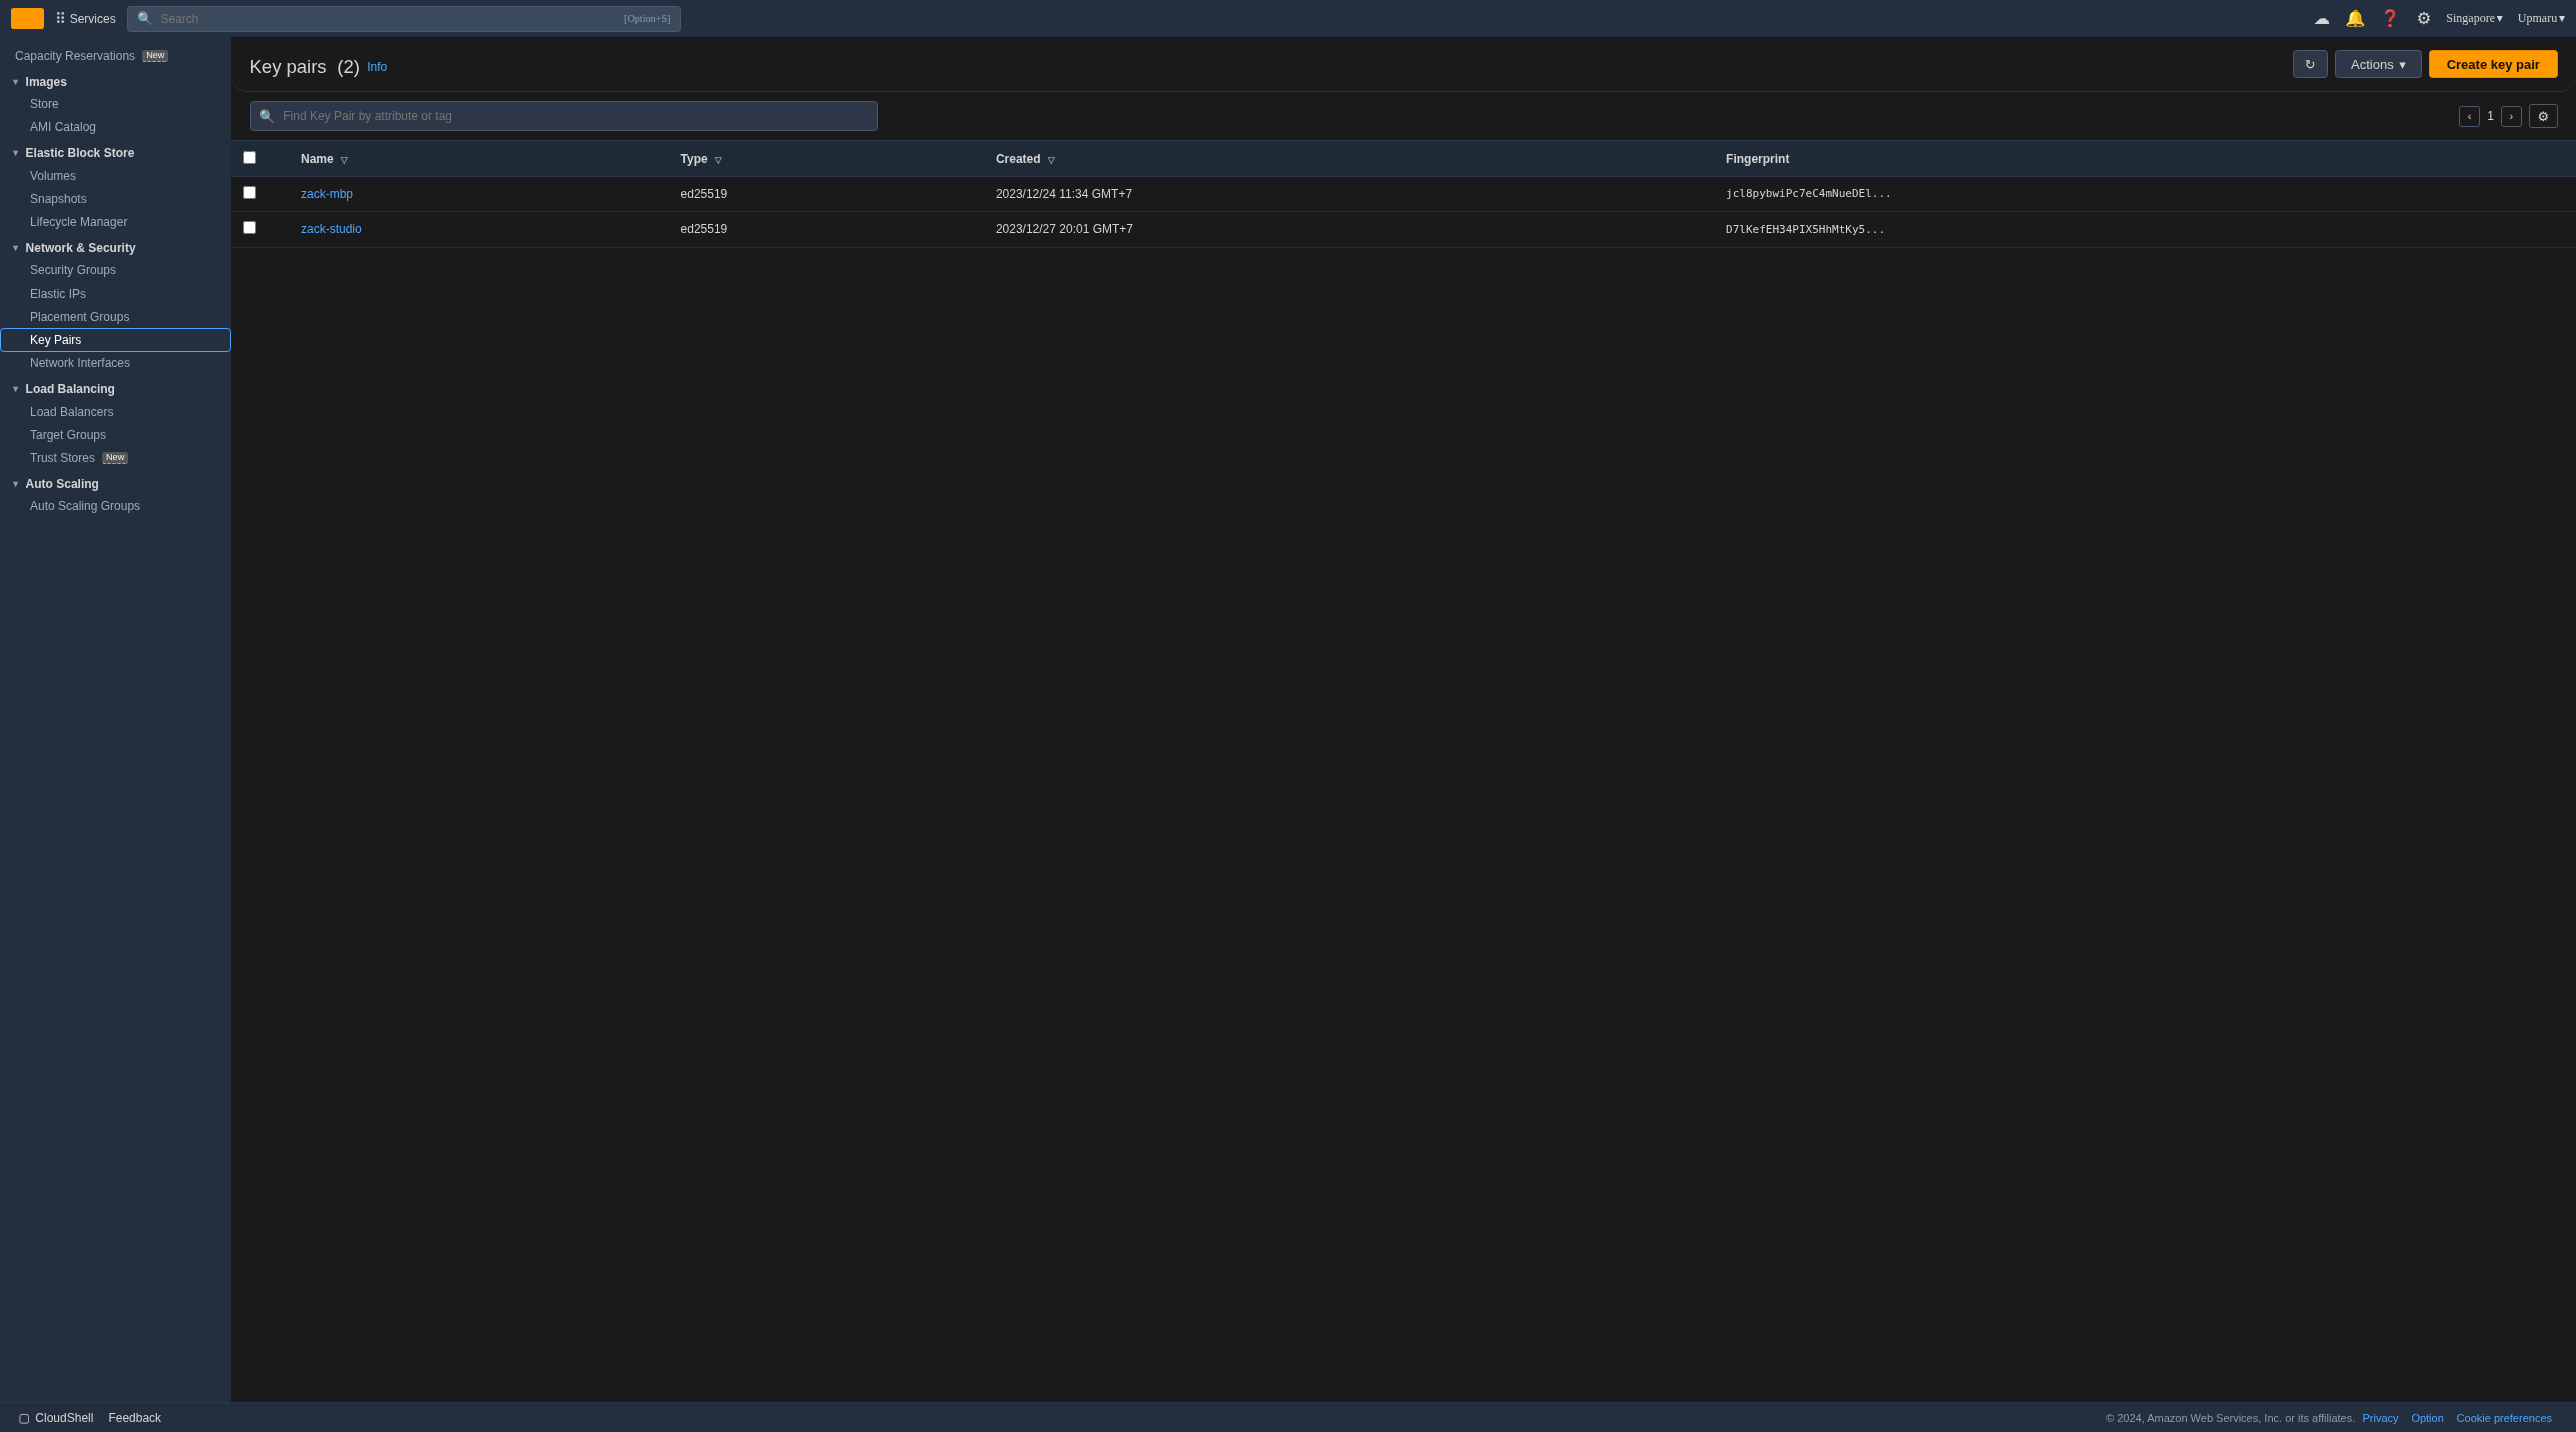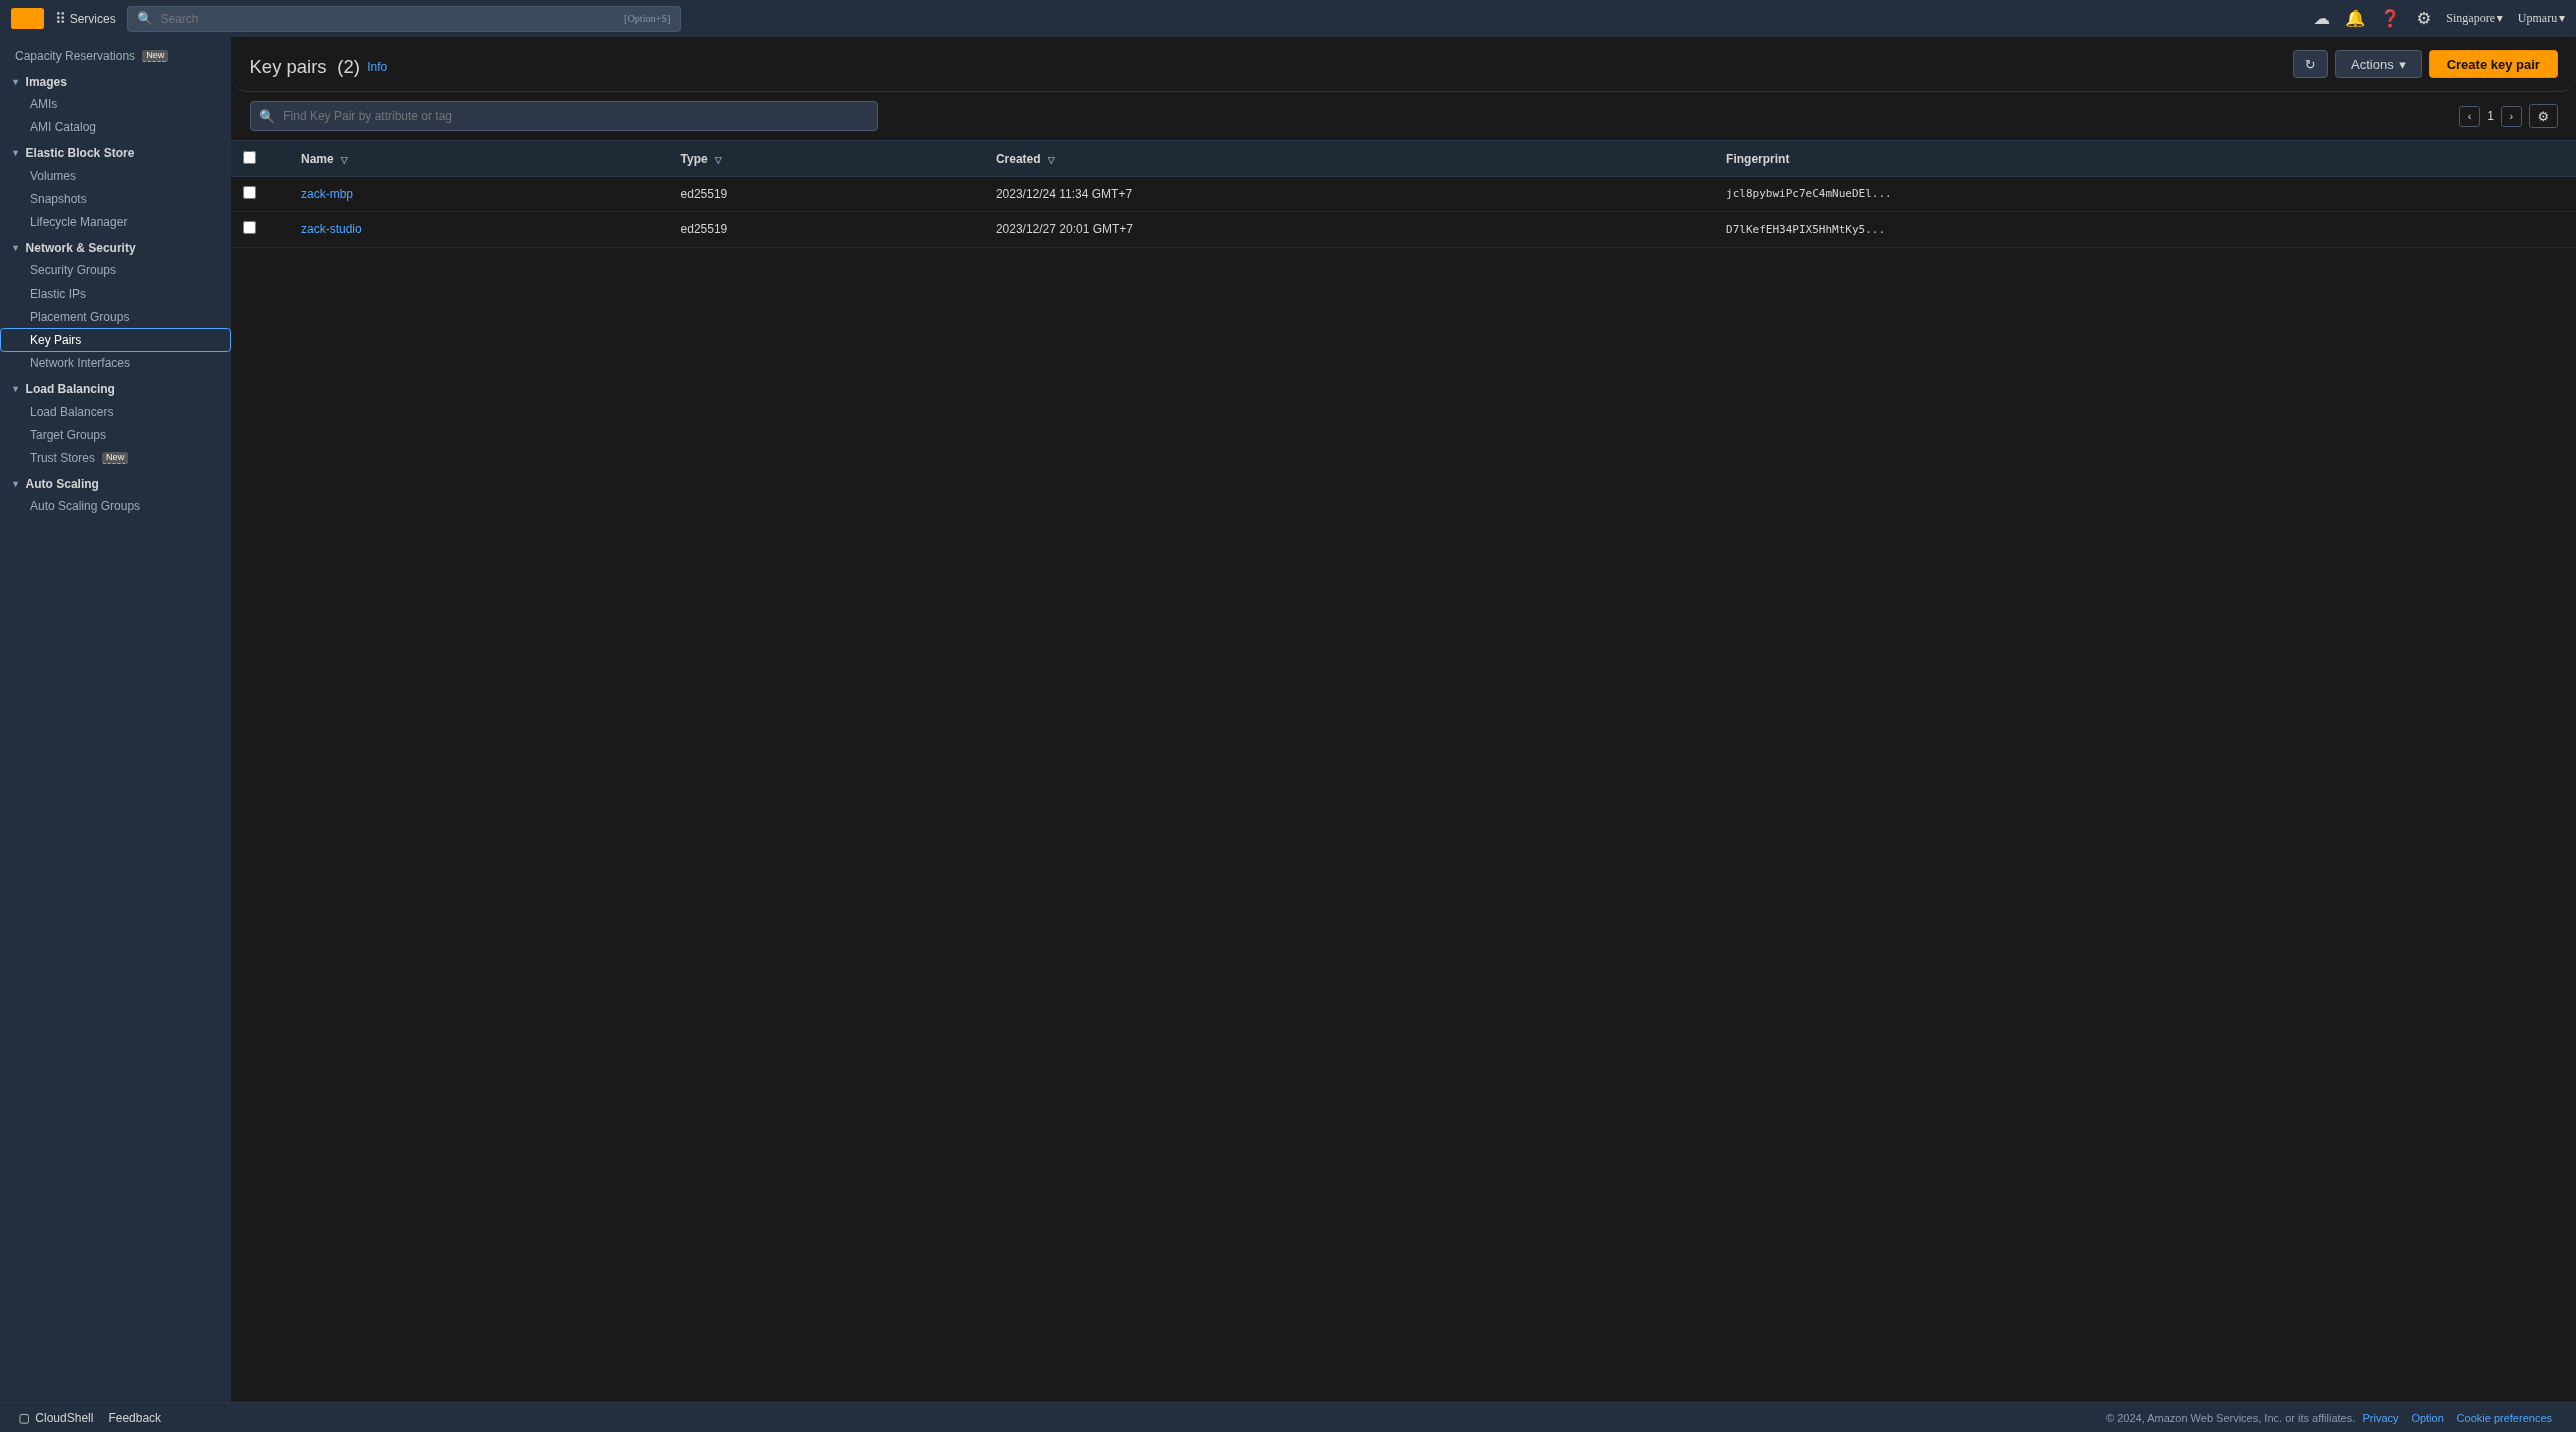--- a/index.html
+++ b/index.html
@@ -200,21 +200,21 @@
     <div class="sidebar-item" style="padding-left:15px; color:#a0aab8;">
       <span>Capacity Reservations</span>
       <span class="badge-new">New</span>
     </div>
 
     <div class="sidebar-section-header">
       <span class="chevron">▼</span>
       <span>Images</span>
     </div>
     <div class="sidebar-item">
-      <span>AMIs</span>
+      <span>Store</span>
     </div>
     <div class="sidebar-item">
       <span>AMI Catalog</span>
     </div>
 
     <div class="sidebar-section-header">
       <span class="chevron">▼</span>
       <span>Elastic Block Store</span>
     </div>
     <div class="sidebar-item">

